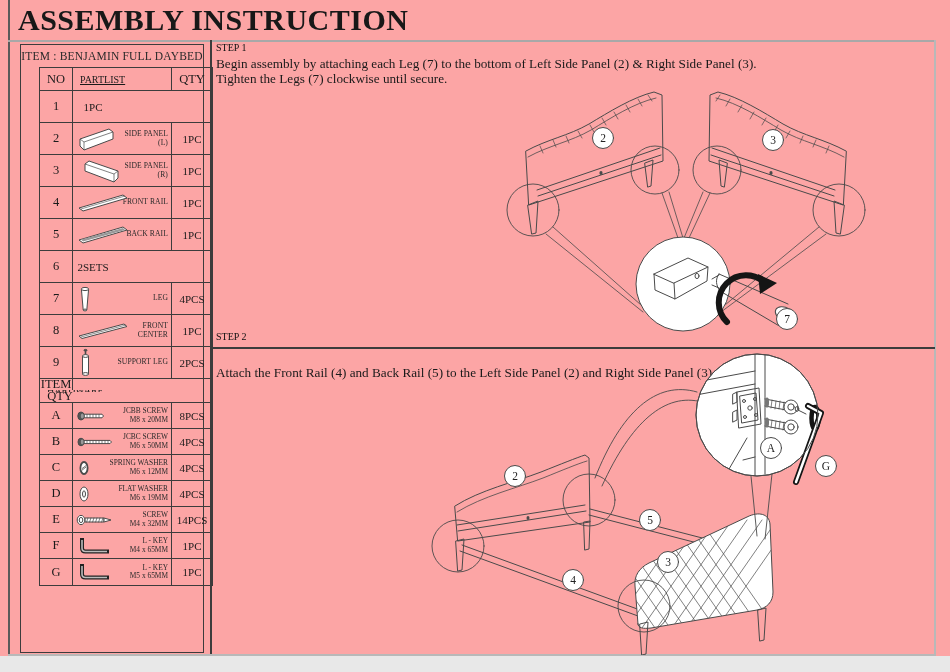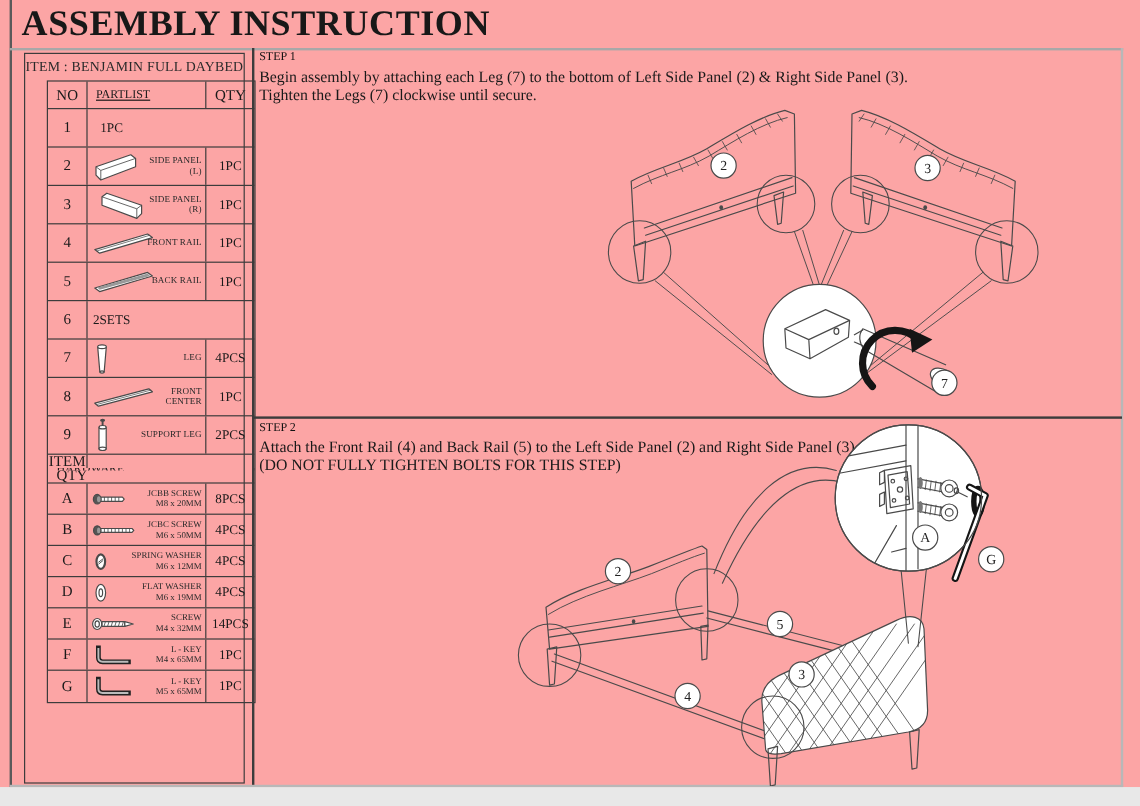--- a/index.html
+++ b/index.html
@@ -30,21 +30,21 @@
   .thead .cpart{font-size:10px;padding-left:7px;text-decoration:underline;}
   .thead .cno,.thead .cqty{font-size:12.5px;}
   .icon-wrap{flex:0 0 auto;display:flex;align-items:center;}
   .plabel{flex:1;text-align:right;font-size:7.6px;line-height:8.5px;color:#2a2a2a;
           letter-spacing:0.1px;}
   .hlabel{flex:1;text-align:right;font-size:7.4px;line-height:8.5px;color:#2a2a2a;}
 
   .step-title{position:absolute;font-size:10px;color:#111;}
   .step-text{position:absolute;font-size:13.2px;line-height:14.6px;color:#1a1a1a;width:710px;}
   #step1-title{left:216px;top:42px;}  #step1-lines{left:216px;top:57px;}
-  #step2-title{left:216px;top:351px;} #step2-lines{left:216px;top:366px;}
+  #step2-title{left:216px;top:331px;} #step2-lines{left:216px;top:366px;}
   svg{position:absolute;}
   svg text{font-family:"Liberation Serif","DejaVu Serif",serif;font-size:11.5px;fill:#222;
            text-anchor:middle;stroke:none;}
 </style>
 </head>
 <body>
 
 <div class="page">
   <h1 class="h-title">ASSEMBLY INSTRUCTION</h1>
   <div class="border-left"></div>
@@ -336,21 +336,20 @@
 
   <div class="step-title" id="step1-title">STEP 1</div>
   <div class="step-text" id="step1-lines">
       <div>Begin assembly by attaching each Leg (7) to the bottom of Left Side Panel (2) &amp; Right Side Panel (3).</div>
       <div>Tighten the Legs (7) clockwise until secure.</div>
     </div>
 
   <div class="step-title" id="step2-title">STEP 2</div>
   <div class="step-text" id="step2-lines">
       <div>Attach the Front Rail (4) and Back Rail (5) to the Left Side Panel (2) and Right Side Panel (3).</div>
-      <div>(DO NOT FULLY TIGHTEN BOLTS FOR THIS STEP)</div>
     </div>
 
   <svg width="500" height="263" viewBox="0 0 500 263" style="left:436px;top:84px;">
     <g stroke="#4a4a4a" stroke-width="1" fill="none" stroke-linejoin="round" stroke-linecap="round">
       <g>
         <path d="M90,67 C112,55 132,52 153,40 C173,28 197,13 218,8 L226,11 L227,77 L93,121 Z"></path>
         <path d="M92,73 C114,61 134,58 155,46 C175,34 198,19 220,14" stroke-width="0.8"></path>
         <path stroke-width="0.7" d="M104,62 l3,7 M117,56 l3,7 M130,52 l3,7 M142,47 l4,7 M154,41 l4,7 M166,34 l4,7 M178,28 l4,7 M190,21 l4,7 M202,15 l4,7 M212,11 l4,6"></path>
         <path d="M101,106 L224,64 M102,112 L225,71"></path>
         <ellipse cx="165" cy="89" rx="1.6" ry="2" fill="#4a4a4a" stroke="none"></ellipse>

